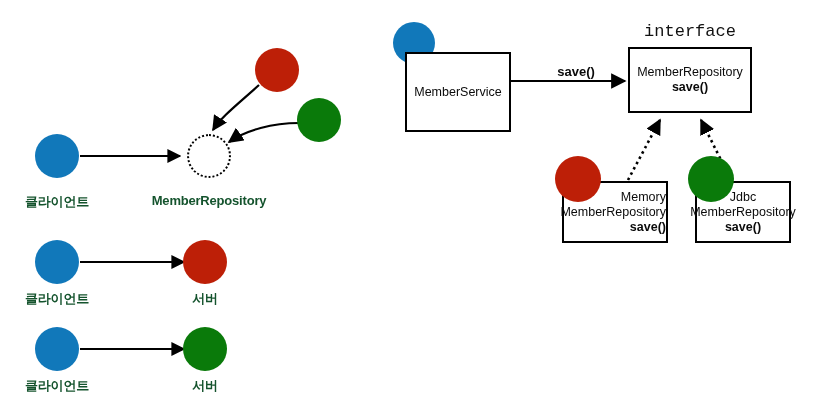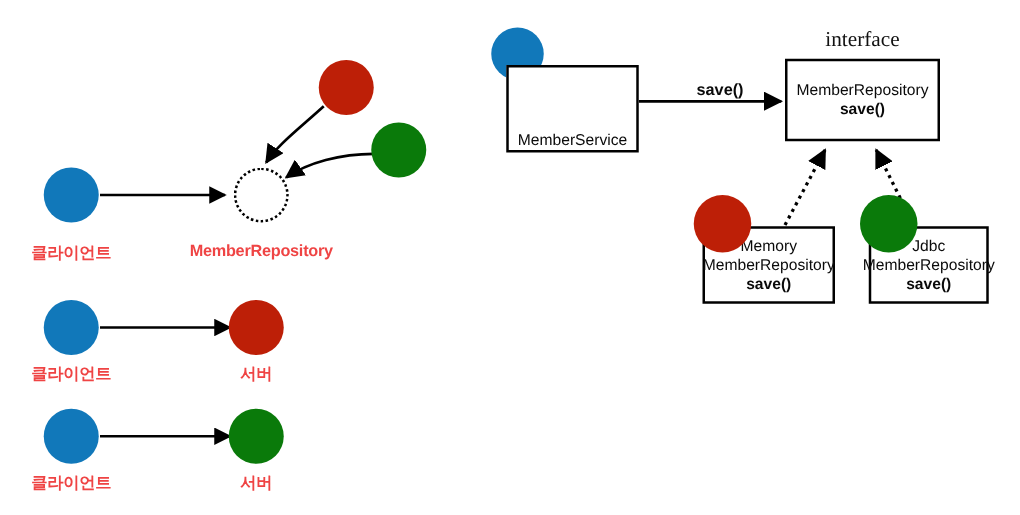--- a/index.html
+++ b/index.html
@@ -19,21 +19,21 @@
     left: 0;
     top: 0;
     width: 816px;
     height: 412px;
   }
   .node-label {
     position: absolute;
     font-family: "Liberation Sans", sans-serif;
     font-size: 13px;
     font-weight: bold;
-    color: #ef4444;
+    color: #14532d;
     white-space: nowrap;
     text-align: center;
     transform: translateX(-50%);
     letter-spacing: -0.2px;
   }
   .box {
     position: absolute;
     box-sizing: border-box;
     background: #ffffff;
     border: 2px solid #000000;
@@ -75,21 +75,21 @@
     font-family: "Liberation Sans", sans-serif;
     font-size: 13px;
     font-weight: bold;
     color: #0a0a0a;
     white-space: nowrap;
     transform: translateX(-50%);
     z-index: 4;
   }
   .stack-title {
     position: absolute;
-    font-family: Liberation Serif, serif;
+    font-family: Liberation Mono, monospace;
     font-size: 17px;
     color: #111111;
     white-space: nowrap;
     transform: translateX(-50%);
   }
 </style>
 </head>
 <body>
 
 <svg id="canvas" viewBox="0 0 816 412" xmlns="http://www.w3.org/2000/svg">
@@ -142,36 +142,36 @@
 <div class="circle" style="left:35px; top:327px; width:44px; height:44px; background:#1178ba;"></div>
 
 <div class="circle" style="left:183px; top:327px; width:44px; height:44px; background:#0a7a0a;"></div>
 
 <div class="node-label" style="left:57px; top:377px;">클라이언트</div>
 
 <div class="node-label" style="left:205px; top:377px;">서버</div>
 
 <div class="circle below" style="left:393px; top:22px; width:42px; height:42px; background:#1178ba;"></div>
 
-<div class="box" style="left:405px; top:52px; width:106px; height:70px;justify-content:flex-end;">
+<div class="box" style="left:405px; top:52px; width:106px; height:80px;">
   <span class="box-line">MemberService</span>
 </div>
 
 <div class="stack-title" style="left:690px; top:22px;">interface</div>
 
 <div class="box" style="left:628px; top:47px; width:124px; height:66px;">
   <span class="box-line">MemberRepository</span>
   <span class="box-line bold">save()</span>
 </div>
 
 <div class="edge-label" style="left:576px; top:64px;">save()</div>
 
 <div class="circle above" style="left:555px; top:156px; width:46px; height:46px; background:#bd1f07;"></div>
 
-<div class="box" style="left:562px; top:181px; width:106px; height:62px;">
+<div class="box" style="left:562px; top:181px; width:106px; height:62px;align-items:flex-end;">
   <span class="box-line">Memory</span>
   <span class="box-line">MemberRepository</span>
   <span class="box-line bold">save()</span>
 </div>
 
 <div class="circle above" style="left:688px; top:156px; width:46px; height:46px; background:#0a7a0a;"></div>
 
 <div class="box" style="left:695px; top:181px; width:96px; height:62px;">
   <span class="box-line">Jdbc</span>
   <span class="box-line">MemberRepository</span>

